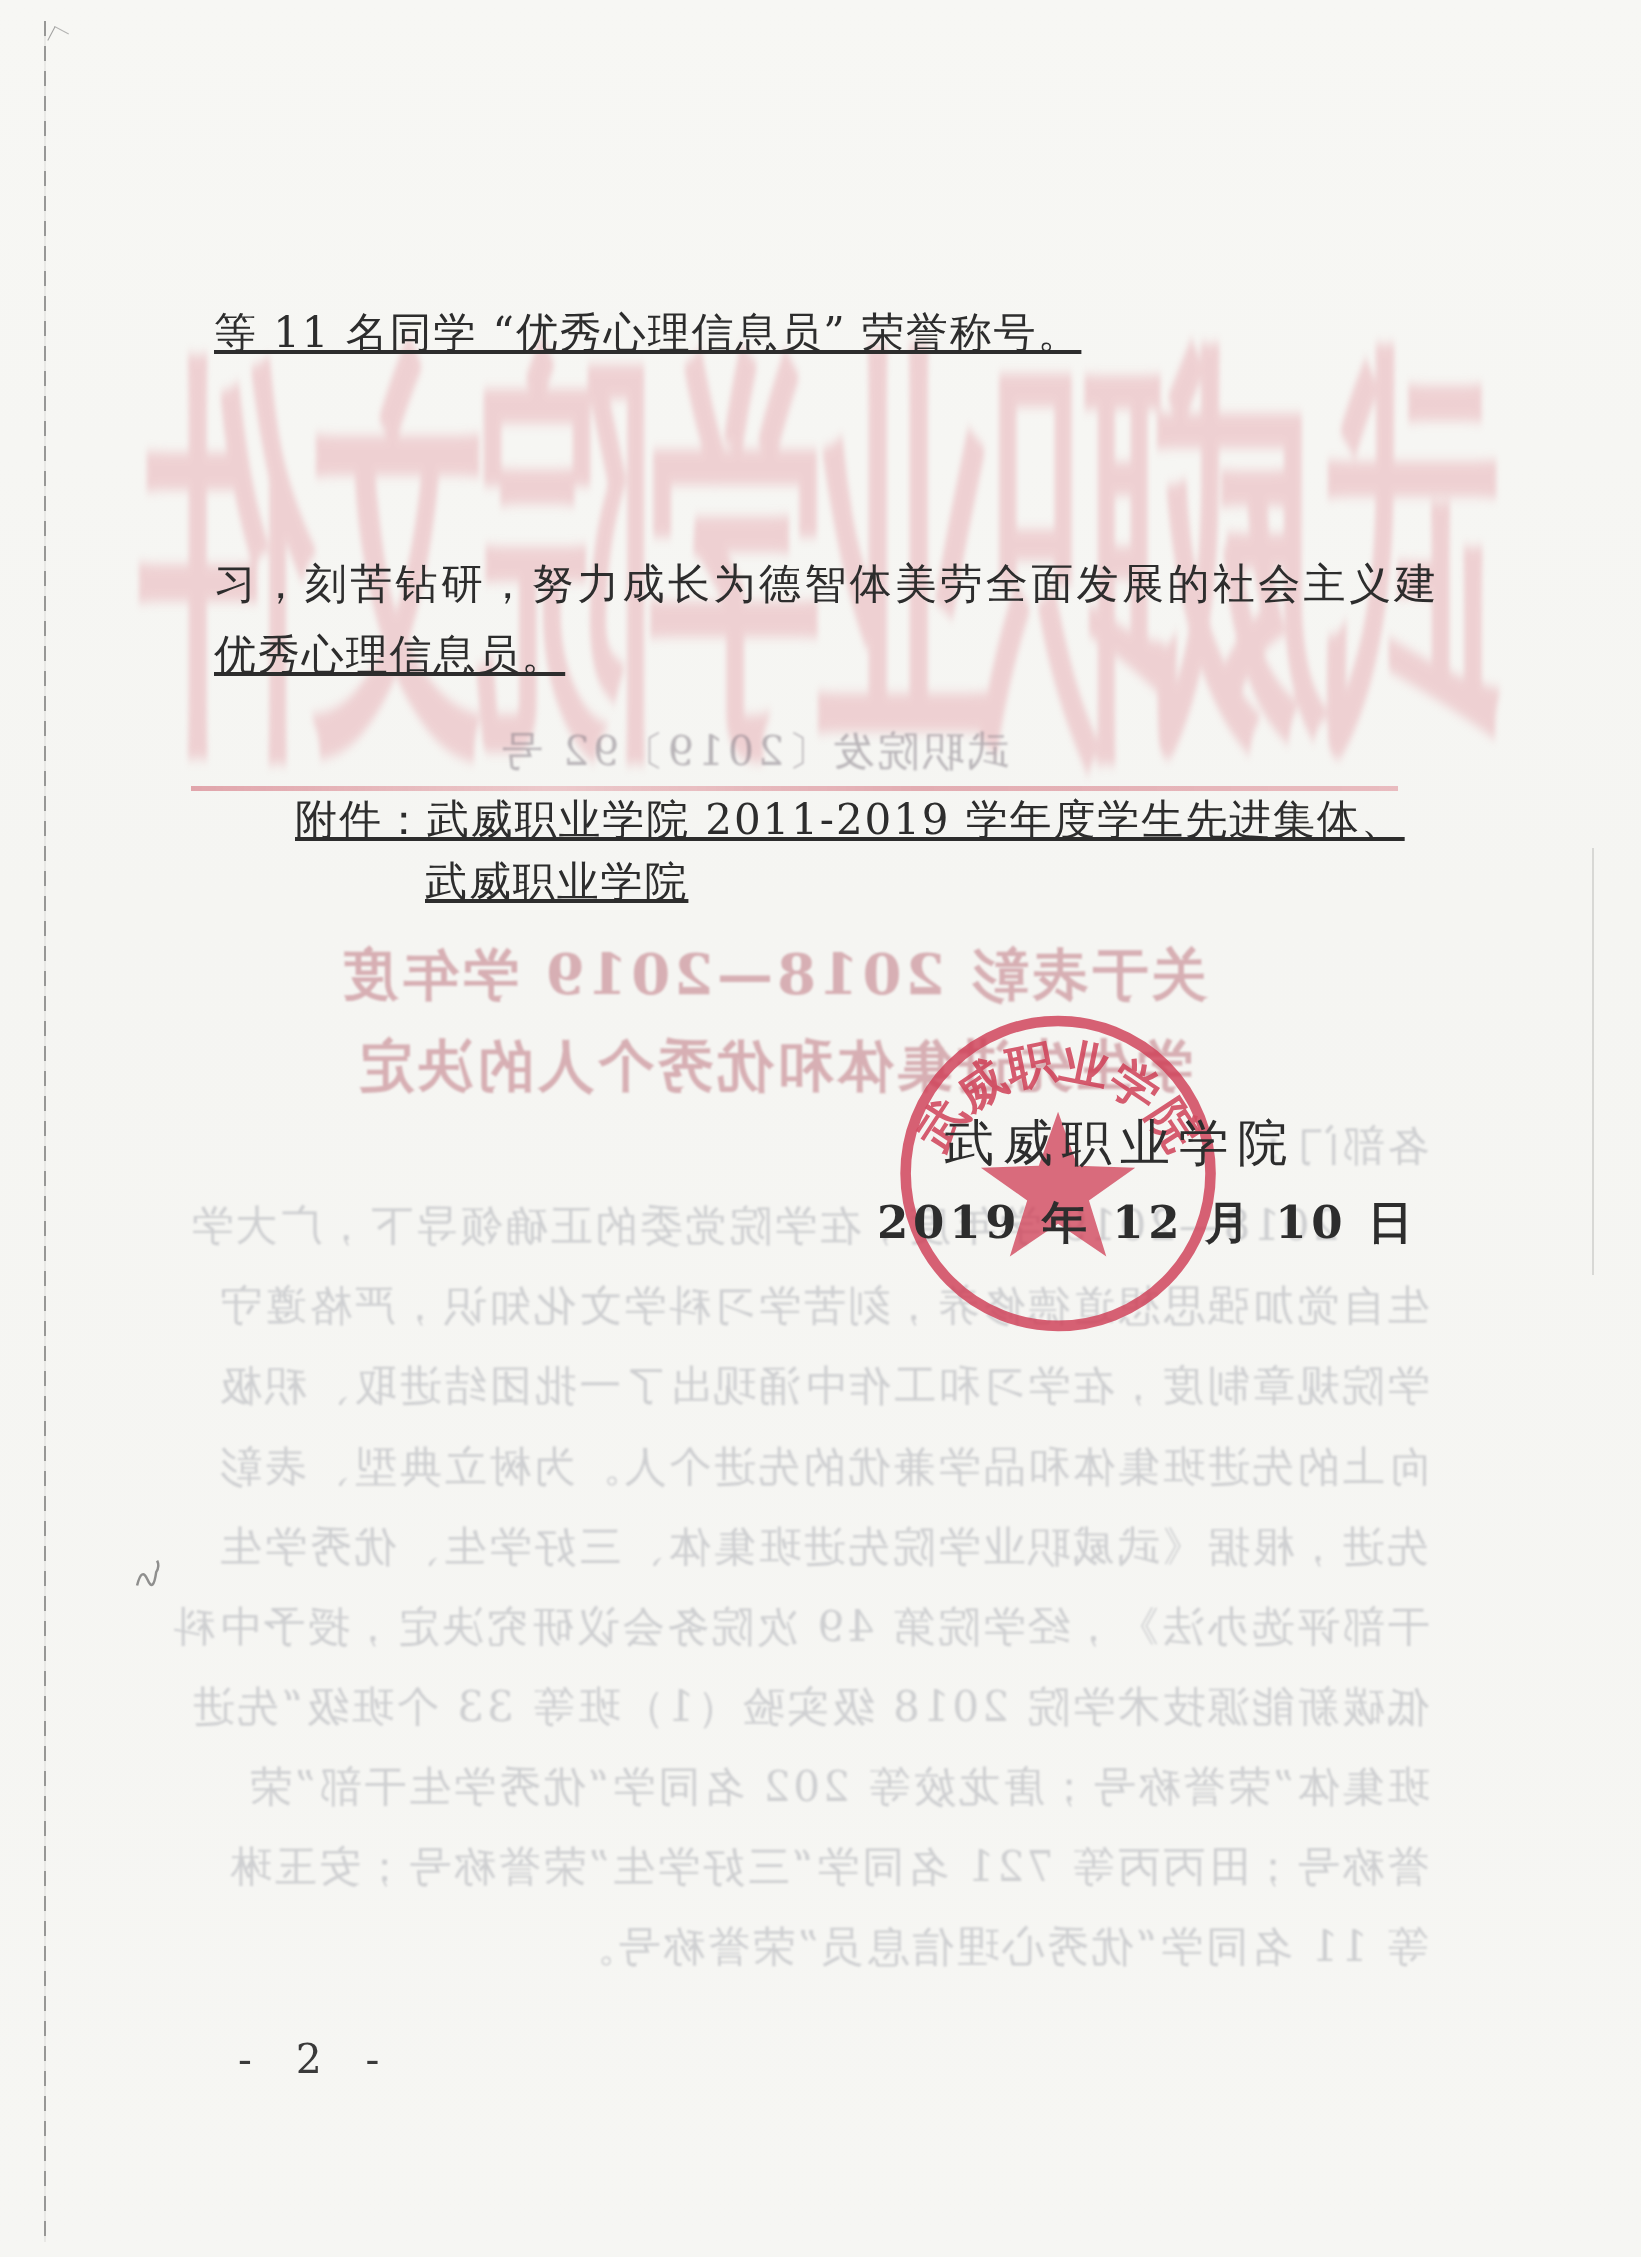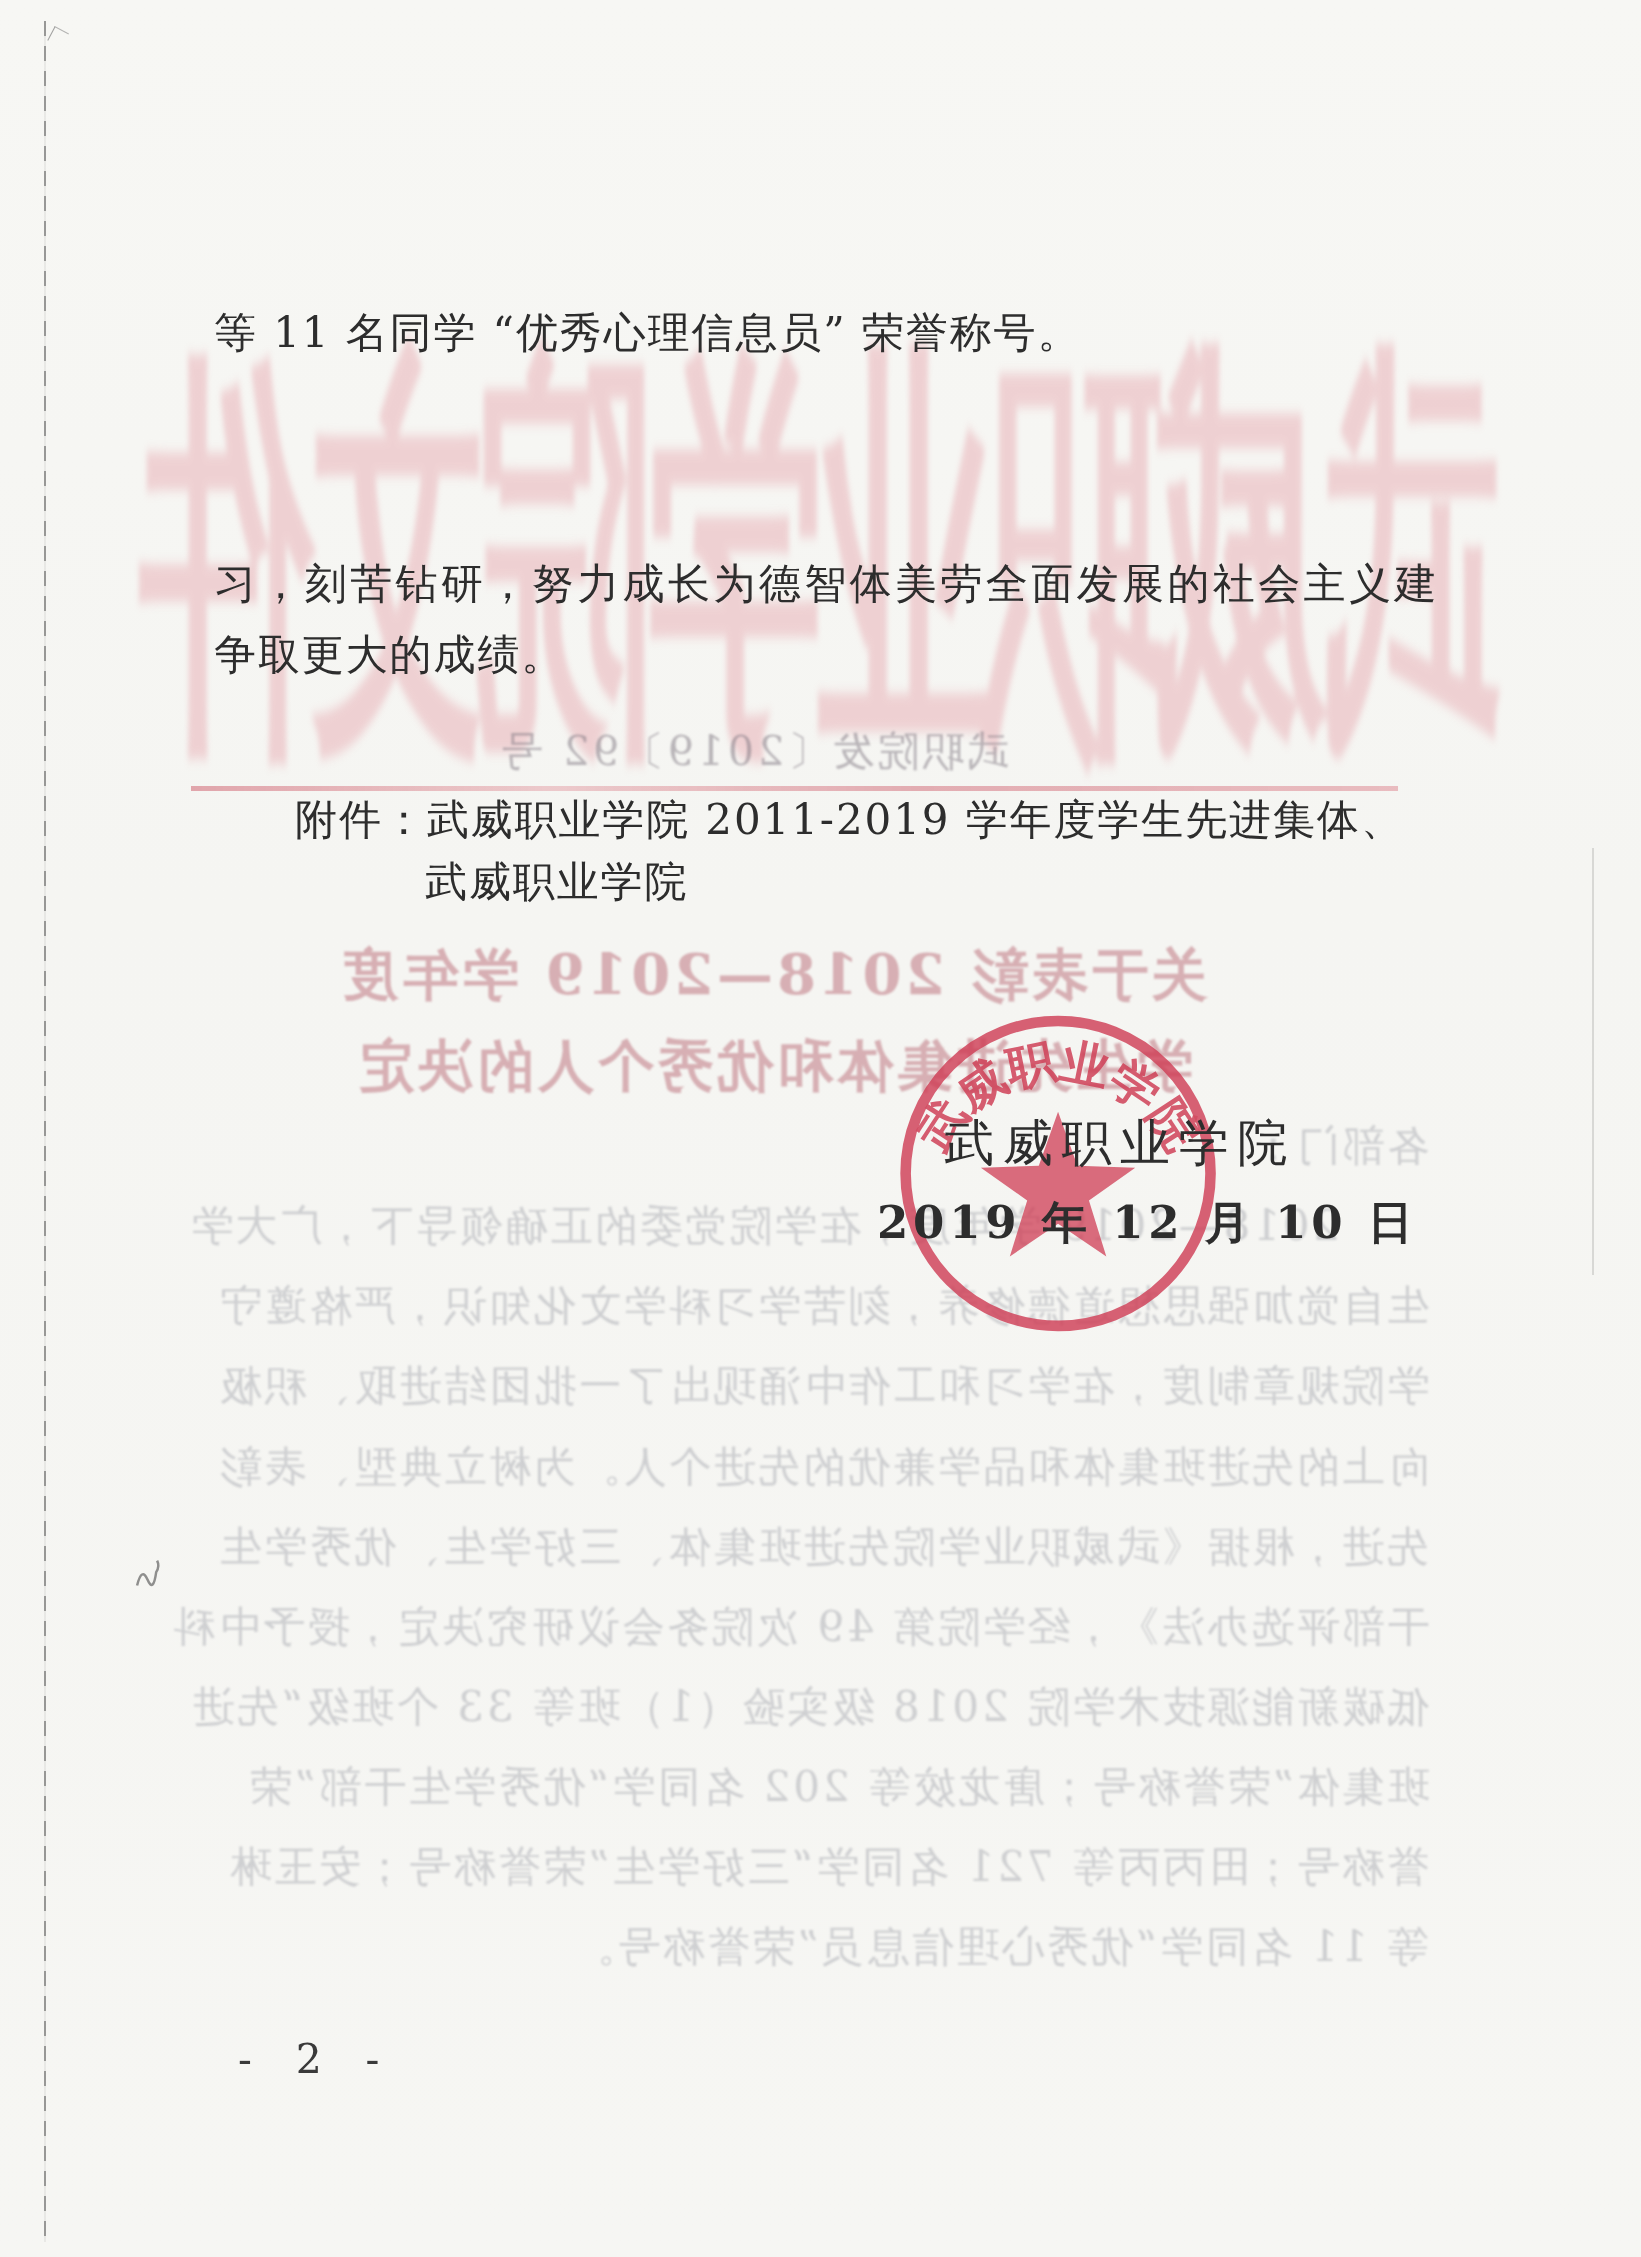--- a/index.html
+++ b/index.html
@@ -38,21 +38,21 @@
   .bleed-pink.l1{top:938px;}
   .bleed-pink.l2{top:1029px;}
   .bleed-gray{left:145px;width:1284px;font-size:42px;letter-spacing:2.9px;
     color:rgba(124,128,140,.32);transform:scaleX(-1);filter:blur(1.2px);white-space:nowrap;}
   
   .seal{position:absolute;left:886px;top:994px;width:348px;height:357px;z-index:5;opacity:.92;}
   
   .txt{position:absolute;color:#2d2d2d;font-size:42px;white-space:nowrap;z-index:10;}
   .ls-a{letter-spacing:5.8px;}
   .ls-b{letter-spacing:3.4px;}
-  .ls-c{letter-spacing:1.9px;}
+  .ls-c{letter-spacing:1.9px;text-decoration:underline;}
   .sig{z-index:10;font-size:50px;letter-spacing:8.7px;}
   .date{z-index:10;font-size:45px;letter-spacing:4.8px;font-weight:bold;}
   .pagenum{position:absolute;left:238px;top:2035px;font-size:41px;letter-spacing:15.4px;
     color:#3a3a3a;z-index:10;}
 </style>
 </head>
 <body>
 
 <div class="page">
 
@@ -91,21 +91,21 @@
     <defs>
       <path id="sealArc" d="M 60 258 A 126 126 0 1 1 296 258" fill="none"></path>
     </defs>
     <text font-size="50" font-weight="bold" fill="#cf3e55" opacity="0.9" font-family="'DejaVu Serif','Liberation Serif',serif">
       <textPath href="#sealArc" startOffset="50%" text-anchor="middle">武威职业学院</textPath>
     </text>
   </svg>
 
   <div class="txt ls-c" style="left:214px;top:305px">等 11 名同学 “优秀心理信息员” 荣誉称号。</div>
   <div class="txt ls-b" style="left:214px;top:556px">习，刻苦钻研，努力成长为德智体美劳全面发展的社会主义建</div>
-  <div class="txt ls-c" style="left:214px;top:627px">争取更大的成绩。</div>
+  <div class="txt ls-c" style="left:214px;top:627px">优秀心理信息员。</div>
 
   <div class="txt ls-c" style="left:295px;top:792px">附件：武威职业学院 2011-2019 学年度学生先进集体、</div>
   <div class="txt ls-c" style="left:425px;top:854px">武威职业学院</div>
 
   <div class="txt sig" style="left:944px;top:1110px">武威职业学院</div>
   <div class="txt date" style="left:877px;top:1193px">2019 年 12 月 10 日</div>
 
   <div class="pagenum">- 2 -</div>
 </div>
 

